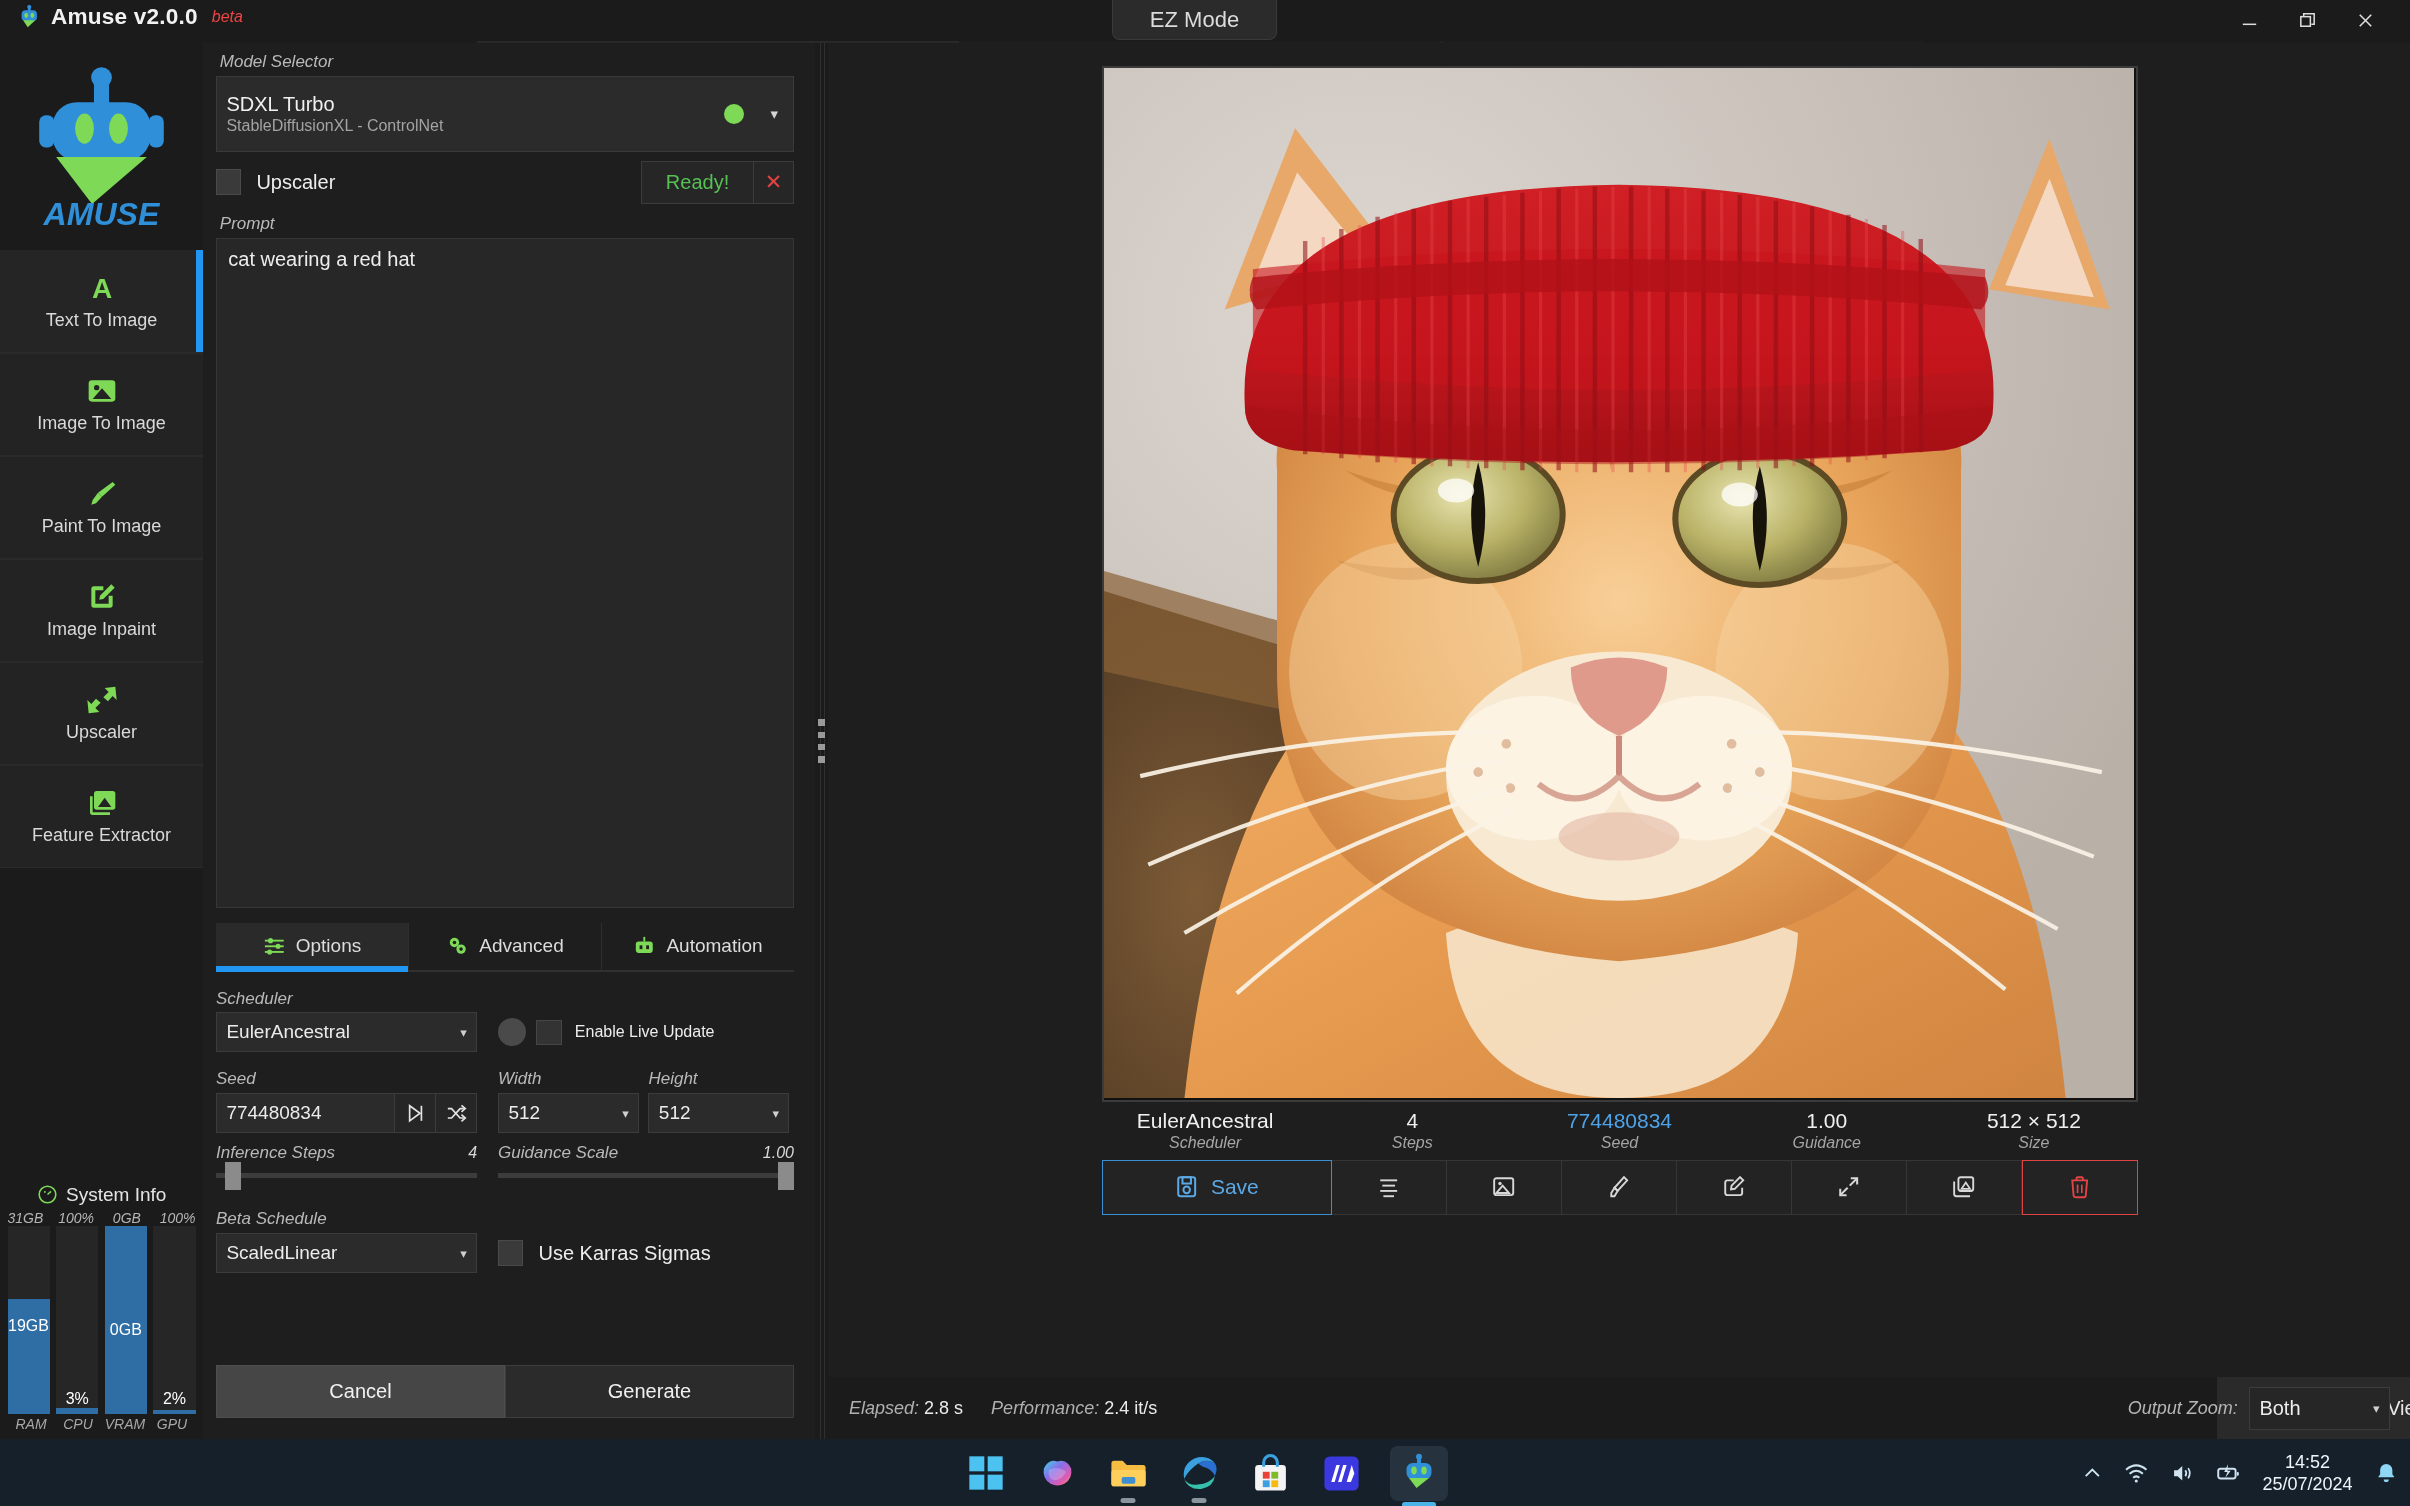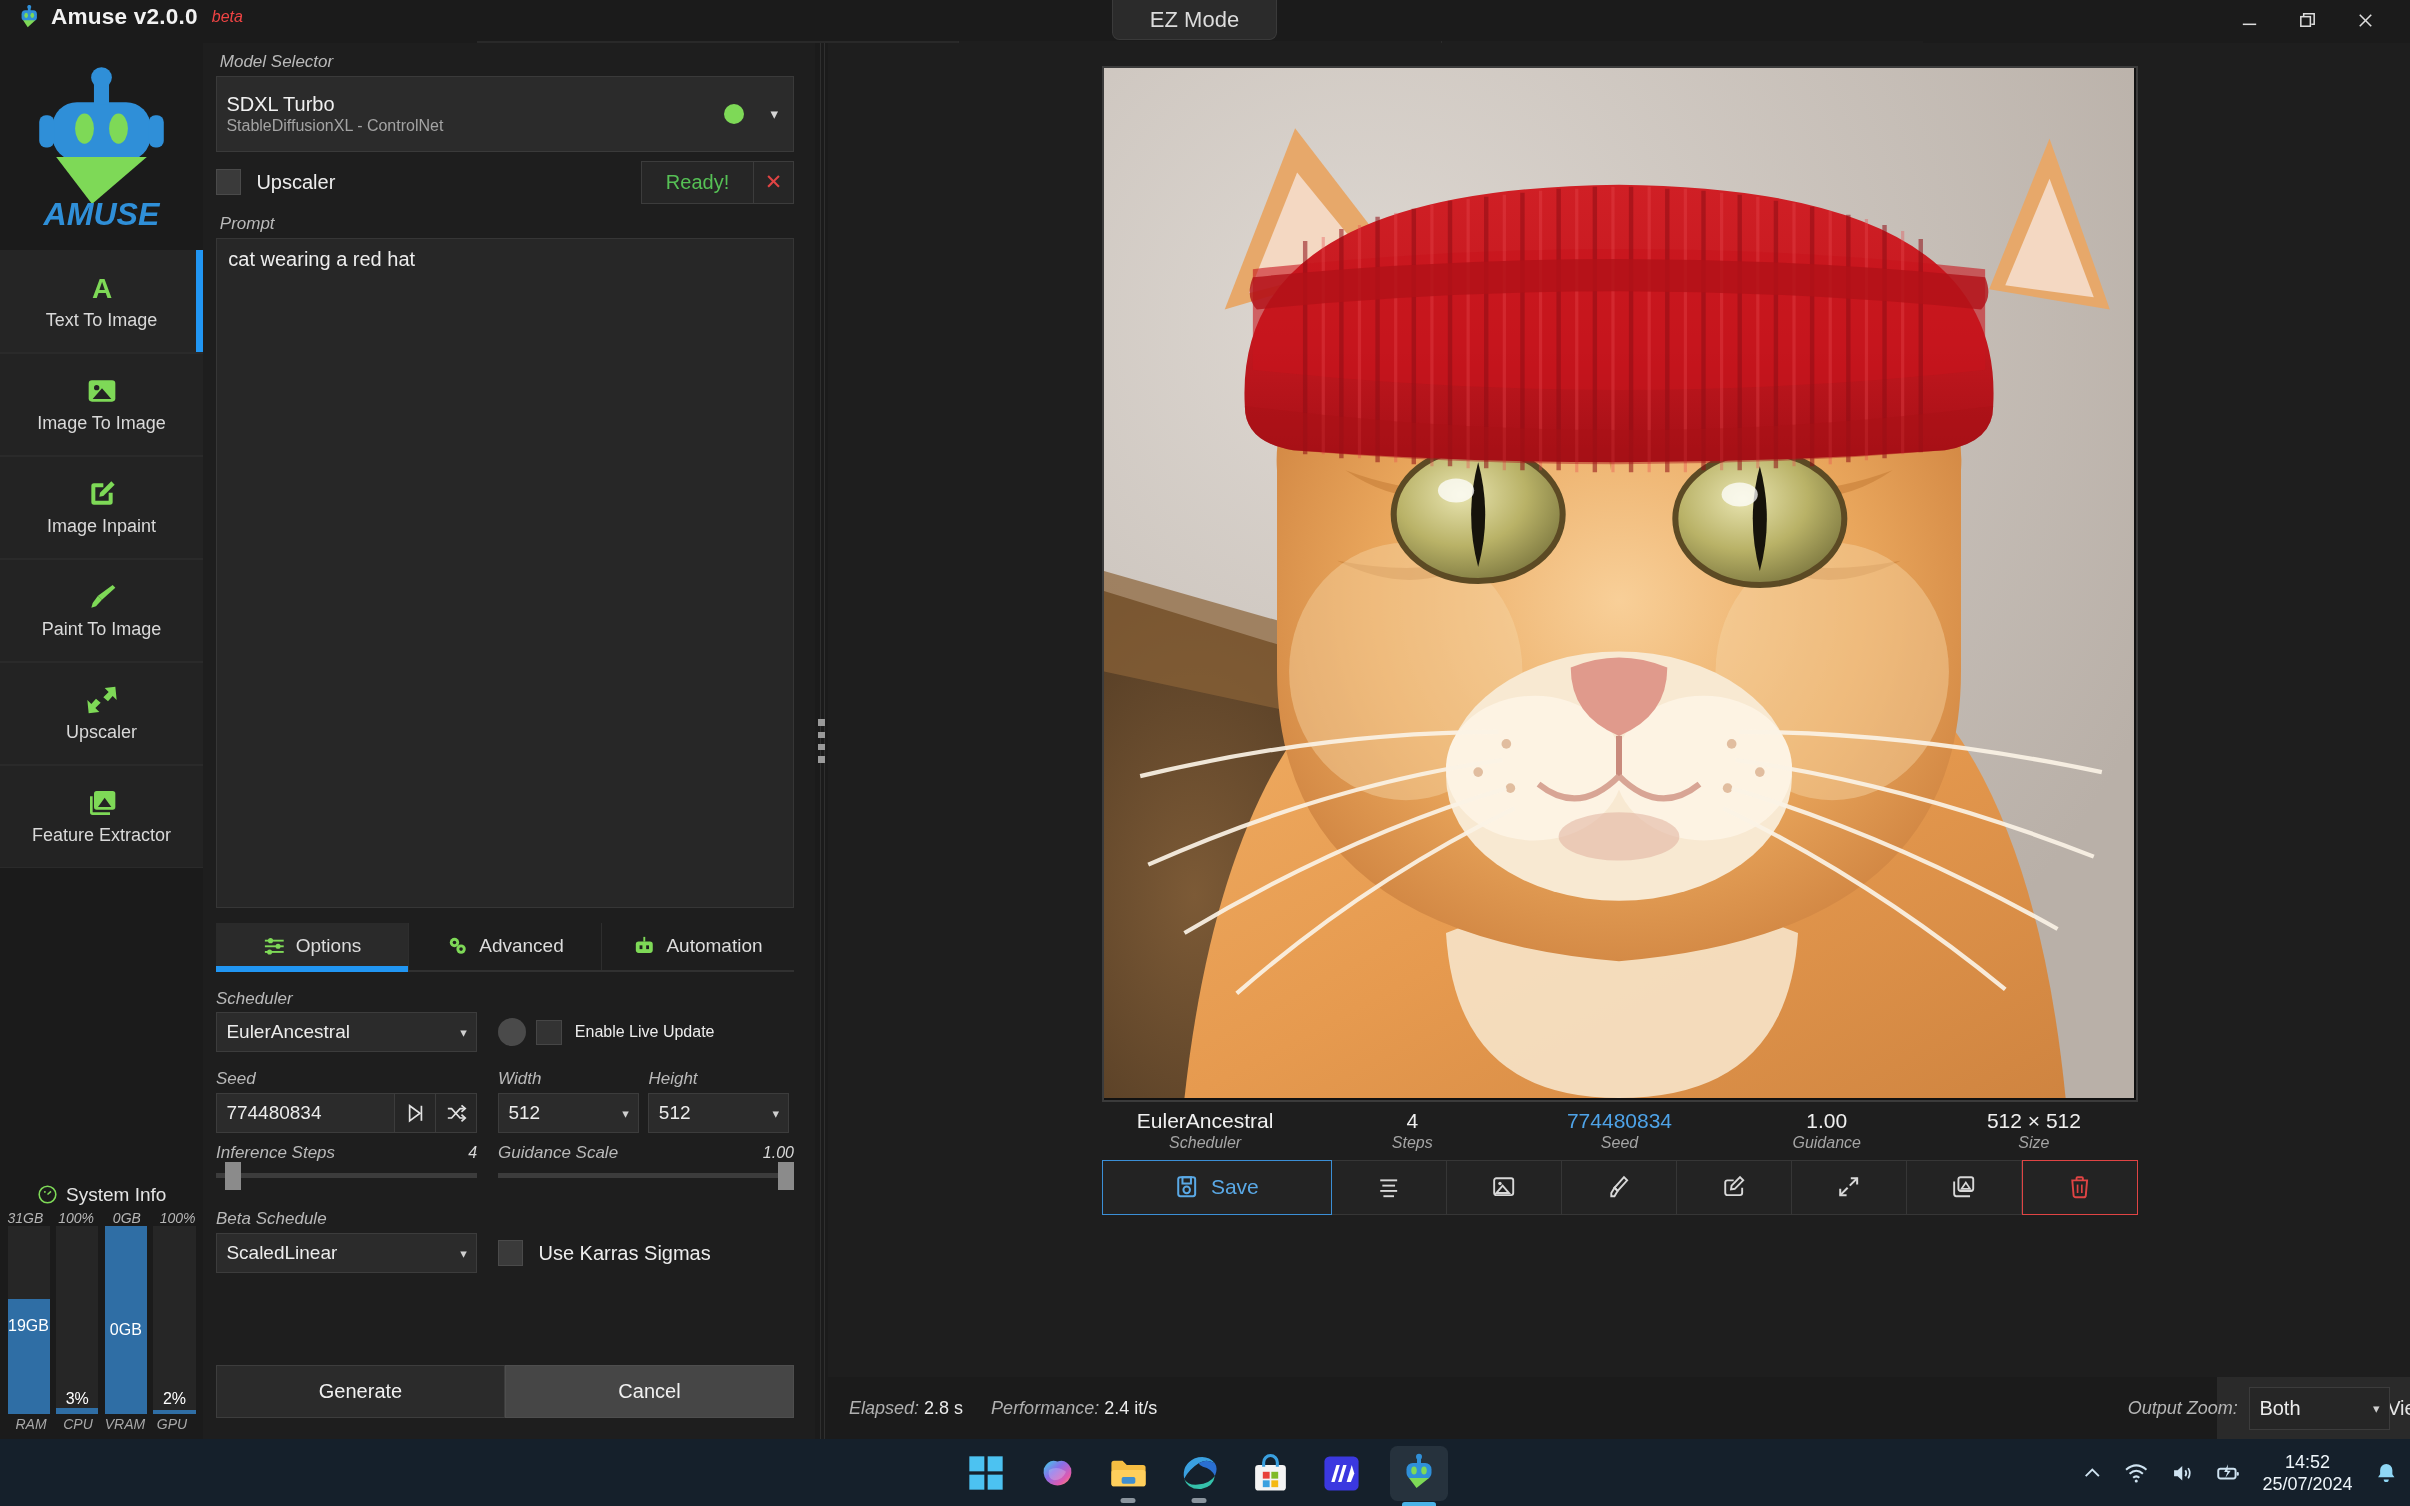--- a/index.html
+++ b/index.html
@@ -341,31 +341,31 @@
         <div class="railitem">
           <svg class="ri" viewBox="0 0 24 24">
             <rect x="2" y="4" width="20" height="16" rx="2.5" fill="#7ed957"></rect>
             <circle cx="8" cy="9.5" r="2" fill="#232323"></circle>
             <path d="M5 18 L12 10 L19 18 Z" fill="#232323"></path>
           </svg>
           <span>Image To Image</span>
         </div>
         <div class="railitem">
           <svg class="ri" viewBox="0 0 24 24">
+            <path d="M20 3 L22 5 L12 14 L9 11 Z" fill="#7ed957"></path>
+            <path d="M9 11 L12 14 L7.5 19 L4 20 L5 16.5 Z" fill="#7ed957"></path>
+          </svg>
+          <span>Paint To Image</span>
+        </div>
+        <div class="railitem">
+          <svg class="ri" viewBox="0 0 24 24">
             <path d="M4 6a2 2 0 012-2h7v3H7v10h10v-6h3v7a2 2 0 01-2 2H6a2 2 0 01-2-2z" fill="#7ed957"></path>
             <path d="M19 2.5 L21.5 5 L13 13.5 L10 14 L10.5 11 Z" fill="#7ed957"></path>
           </svg>
           <span>Image Inpaint</span>
-        </div>
-        <div class="railitem">
-          <svg class="ri" viewBox="0 0 24 24">
-            <path d="M20 3 L22 5 L12 14 L9 11 Z" fill="#7ed957"></path>
-            <path d="M9 11 L12 14 L7.5 19 L4 20 L5 16.5 Z" fill="#7ed957"></path>
-          </svg>
-          <span>Paint To Image</span>
         </div>
         <div class="railitem">
           <svg class="ri" viewBox="0 0 24 24">
             <path d="M22 2 L14 3 L17 6 L13 10 L16.5 13 L20 9 L23 12 Z" fill="#7ed957"></path>
             <path d="M2 22 L10 21 L7 18 L11 14 L7.5 11 L4 15 L1 12 Z" fill="#7ed957"></path>
           </svg>
           <span>Upscaler</span>
         </div>
         <div class="railitem">
           <svg class="ri" viewBox="0 0 24 24">
@@ -575,25 +575,25 @@
           <div class="col" style="width:297px; justify-content:flex-end">
             <div class="karras">
               <div class="chk"></div>
               <span class="lab">Use Karras Sigmas</span>
             </div>
           </div>
         </div>
       </div>
 
       <div class="btnrow">
+        <div class="bigbtn">
+          <span>Cancel</span>
+        </div>
         <div class="bigbtn gen">
           <span>Generate</span>
-        </div>
-        <div class="bigbtn">
-          <span>Cancel</span>
         </div>
       </div>
     </div>
 
     <div class="splitter">
       <div class="bars"></div>
         <div class="bars2"></div>
       <div class="grip">
         <div class="gripdot"></div>
           <div class="gripdot"></div>

